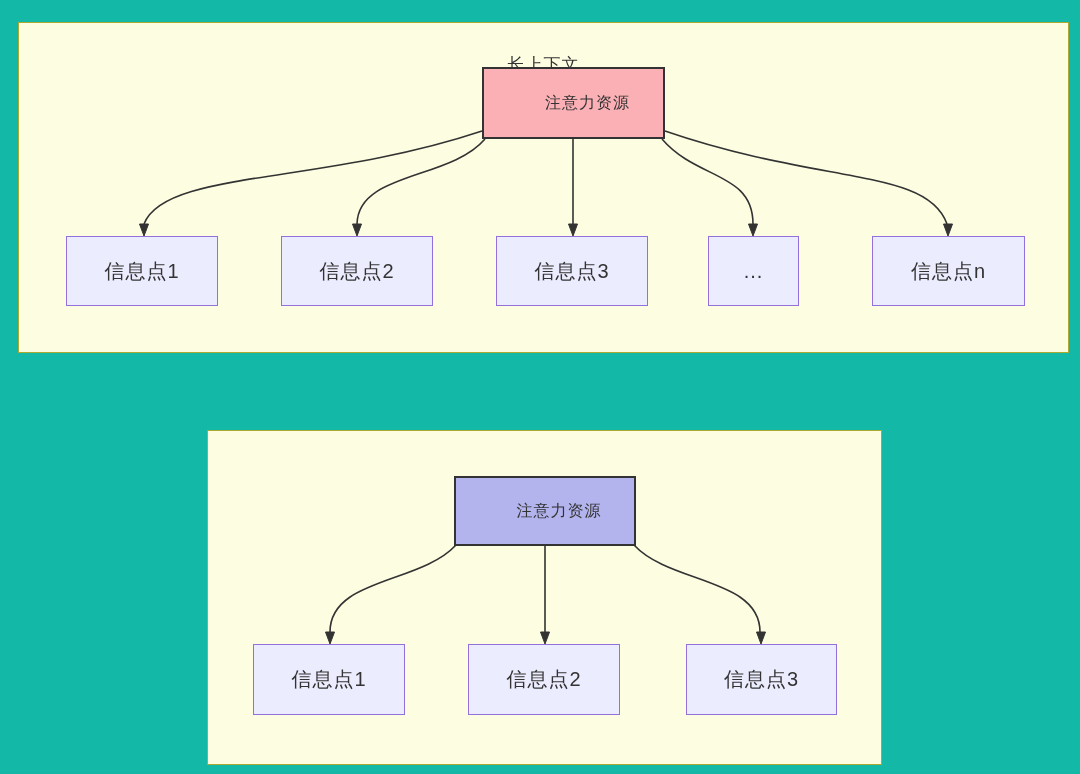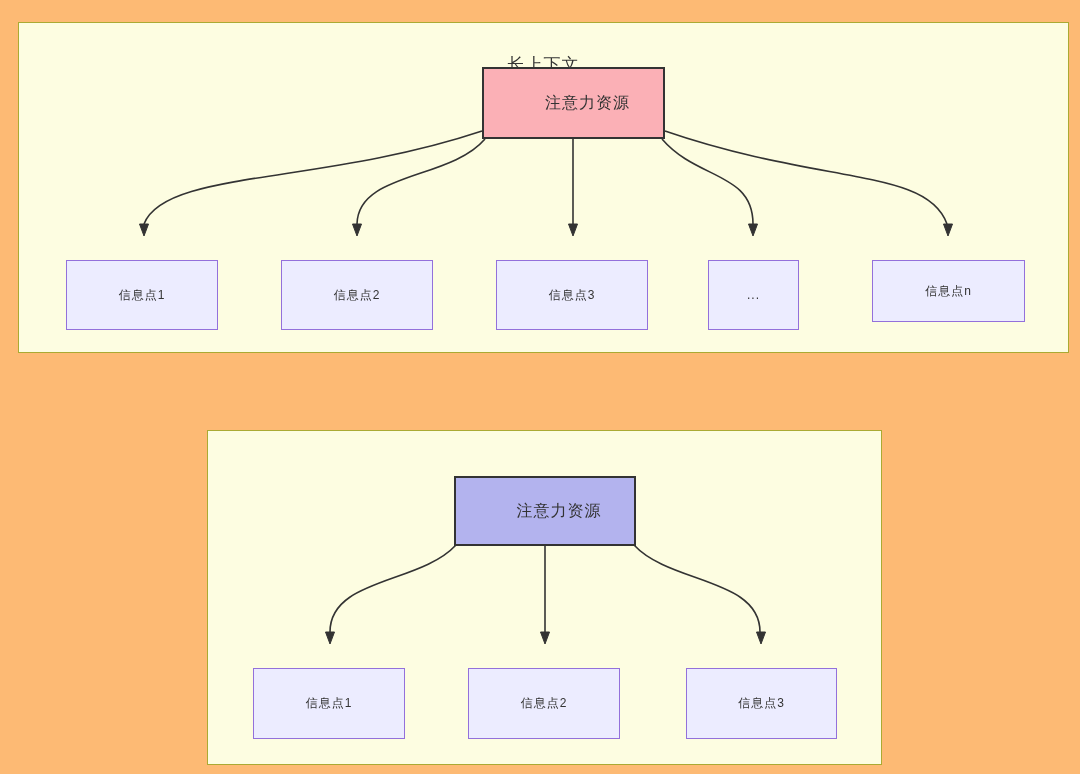--- a/index.html
+++ b/index.html
@@ -5,21 +5,21 @@
   html, body {
     margin: 0;
     padding: 0;
     background: #ffffff;
     font-family: "Liberation Sans", "DejaVu Sans", sans-serif;
   }
   #stage {
     position: relative;
     width: 1080px;
     height: 774px;
-    background: #fdba74;
+    background: #14b8a6;
     overflow: hidden;
   }
   .cluster {
     position: absolute;
     background: var(--cluster-fill);
     border: 1.5px solid var(--cluster-border);
     box-sizing: border-box;
   }
   .cluster-title {
     position: absolute;
@@ -43,25 +43,24 @@
     padding-left: 28px;
   }
   .node {
     position: absolute;
     background: var(--node-fill);
     border: 1px solid var(--node-border);
     box-sizing: border-box;
     display: flex;
     align-items: center;
     justify-content: center;
-    font-size: 12px;
+    font-size: 20px;
     color: var(--text-color);
     letter-spacing: 1px;
     z-index: 3;
-    margin-top: 24px;
   }
   #edges {
     position: absolute;
     left: 0; top: 0;
     width: 1080px;
     height: 774px;
     z-index: 2;
     pointer-events: none;
   }
   #edges path {
@@ -75,21 +74,21 @@
   }
 
   
   #cluster-long   { left: 18px;  top: 22px;  width: 1051px; height: 331px; }
   #title-long     { top: 30px; }
   #hub-long       { left: 482px; top: 67px;  width: 183px; height: 72px; background: var(--hub-long-fill); }
   #node-l1        { left: 66px;  top: 236px; width: 152px; height: 70px; }
   #node-l2        { left: 281px; top: 236px; width: 152px; height: 70px; }
   #node-l3        { left: 496px; top: 236px; width: 152px; height: 70px; }
   #node-ldots     { left: 708px; top: 236px; width: 91px;  height: 70px; }
-  #node-ln        { left: 872px; top: 236px; width: 153px; height: 62px; }
+  #node-ln        { left: 872px; top: 236px; width: 153px; height: 70px; }
 
   
   #cluster-short  { left: 207px; top: 430px; width: 675px; height: 335px; }
   #hub-short      { left: 454px; top: 476px; width: 182px; height: 70px; background: var(--hub-short-fill); }
   #node-s1        { left: 253px; top: 644px; width: 152px; height: 71px; }
   #node-s2        { left: 468px; top: 644px; width: 152px; height: 71px; }
   #node-s3        { left: 686px; top: 644px; width: 151px; height: 71px; }
 </style>
 </head>
 <body>

